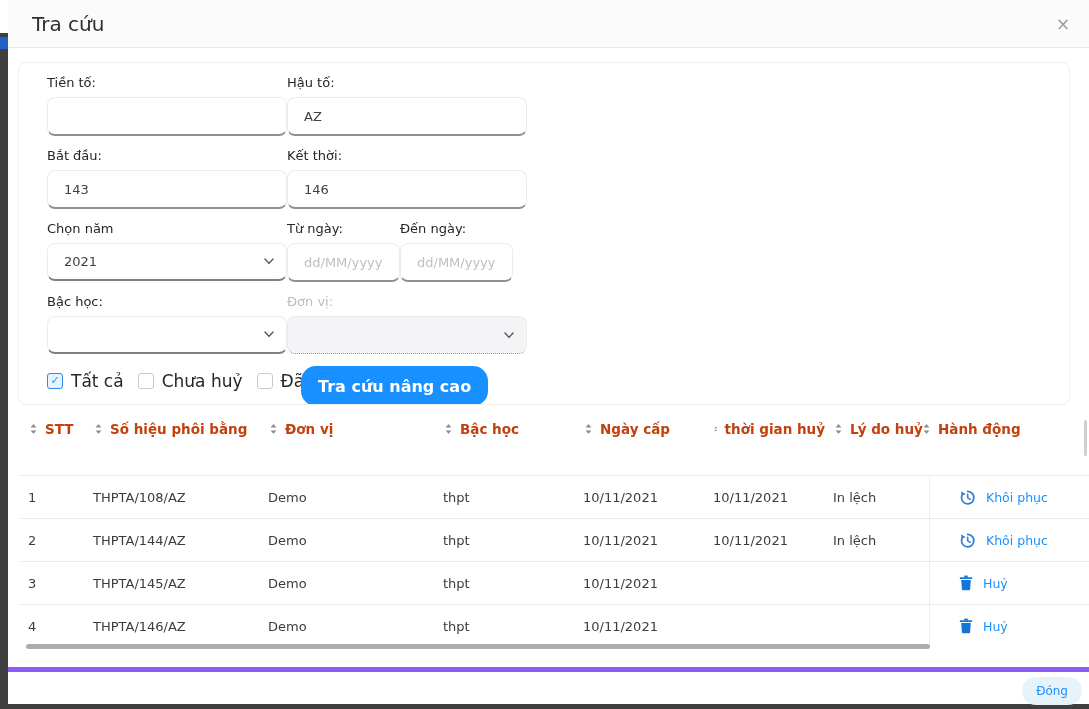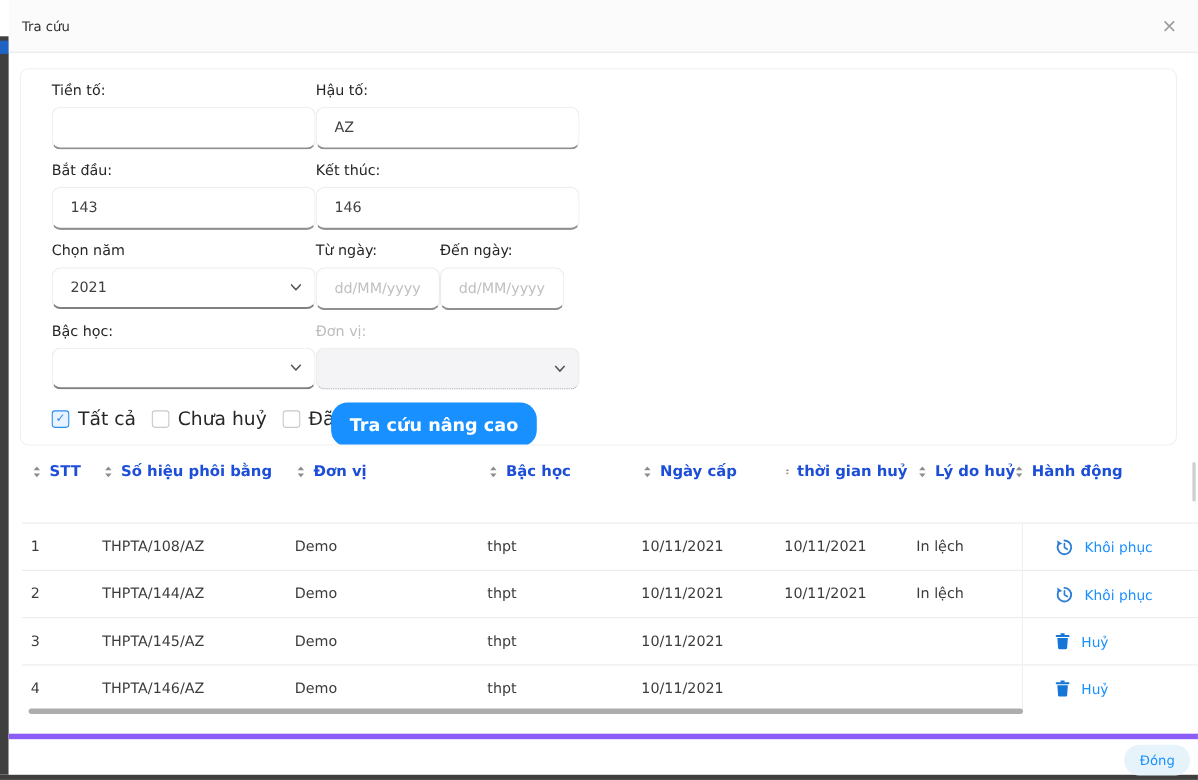--- a/index.html
+++ b/index.html
@@ -15,21 +15,21 @@
   .screen{position:relative;width:1089px;height:709px;background:#fff;overflow:hidden;}
 
   
   .left-strip{position:absolute;left:0;top:33px;width:8px;height:671px;background:var(--frame);}
   .left-strip .accent{position:absolute;left:0;top:4px;width:8px;height:12px;background:var(--frame-accent);}
   .bottom-strip{position:absolute;left:0;bottom:0;width:1089px;height:5px;background:var(--frame);}
 
   .modal{position:absolute;left:8px;top:0;width:1081px;height:704px;background:#fff;display:flex;flex-direction:column;}
 
   .modal-header{height:48px;flex:0 0 48px;background:#fbfbfb;border-bottom:1px solid #e9e9e9;display:flex;align-items:center;position:relative;}
-  .modal-title{margin-left:12px;font-size:12px;color:#2f2f2f;}
+  .modal-title{margin-left:24px;font-size:20px;color:#2f2f2f;}
   .close-x{position:absolute;right:16px;top:14px;width:20px;height:20px;font-size:17px;line-height:20px;text-align:center;color:#9b9b9b;cursor:pointer;}
 
   .modal-body{flex:1 1 auto;overflow:hidden;position:relative;}
 
   
   .form-card{margin:14px 19px 0 10px;height:343px;border:1px solid #f0f0f0;border-radius:8px;padding:12px 0 0 28px;overflow:hidden;background:#fff;}
   .f-row{display:flex;margin-bottom:12px;}
   .field{width:240px;}
   .field.half{width:113px;}
   .f-label{font-size:13px;color:#262626;margin-bottom:6px;height:16px;}
@@ -44,21 +44,21 @@
   .cb-item{display:flex;align-items:center;cursor:pointer;}
   .cb-box{width:16px;height:16px;border:1px solid #c9c9c9;border-radius:3px;background:#fff;font-size:11px;line-height:14px;text-align:center;color:transparent;}
   .cb-item.checked .cb-box{background:#e9f3ff;border-color:#2b8ced;color:#2b8ced;}
   .cb-label{font-size:17px;color:#262626;margin:0 14px 0 8px;}
   .adv-btn{position:absolute;left:254px;top:0;height:40px;padding:0 17px;border:none;border-radius:15px;background:var(--primary);color:#fff;font-size:16px;font-weight:700;font-family:inherit;cursor:pointer;}
 
   
   .table-wrap{position:relative;margin-left:12px;}
   .grid{display:grid;grid-template-columns:65px 175px 175px 140px 130px 120px 104px minmax(0,1fr);}
   .thead{height:70px;}
-  .th{display:flex;align-items:flex-start;padding:16px 0 0 8px;gap:6px;font-size:13.5px;font-weight:700;color:#1d4ed8;cursor:pointer;white-space:nowrap;}
+  .th{display:flex;align-items:flex-start;padding:16px 0 0 8px;gap:6px;font-size:13.5px;font-weight:700;color:#c2410c;cursor:pointer;white-space:nowrap;}
   .th .sort-wrap{margin-top:2px;}
   .th.action-th .sort-wrap{margin-left:-16px;}
   .tr{height:43px;border-top:1px solid #ececec;}
   .td{display:flex;align-items:center;padding-left:8px;font-size:13px;color:#3c3c3c;white-space:nowrap;overflow:hidden;}
   .td.action-td{border-left:1px solid #efefef;padding-left:29px;}
   .action-link{display:flex;align-items:center;cursor:pointer;}
   .action-link .lbl{margin-left:10px;font-size:12.5px;color:var(--primary);}
 
   .h-scrollbar{position:absolute;left:6px;top:239px;width:904px;height:5px;border-radius:3px;background:var(--scrollbar);cursor:pointer;}
   .v-scrollbar{position:absolute;right:2px;top:15px;width:3px;height:36px;border-radius:2px;background:#cfcfcf;cursor:pointer;}
@@ -97,21 +97,21 @@
             <input class="inp" type="text" value="AZ" style="">
           </div>
         </div>
 
         <div class="f-row">
           <div class="field">
             <div class="f-label">Bắt đầu:</div>
             <input class="inp" type="text" value="143" style="">
           </div>
           <div class="field">
-            <div class="f-label">Kết thúc:</div>
+            <div class="f-label">Kết thời:</div>
             <input class="inp" type="text" value="146" style="">
           </div>
         </div>
 
         <div class="f-row">
           <div class="field">
             <div class="f-label">Chọn năm</div>
             <div class="select-box">
               <span>2021</span>
               <svg class="chev" width="10" height="7" viewBox="0 0 10 7">

